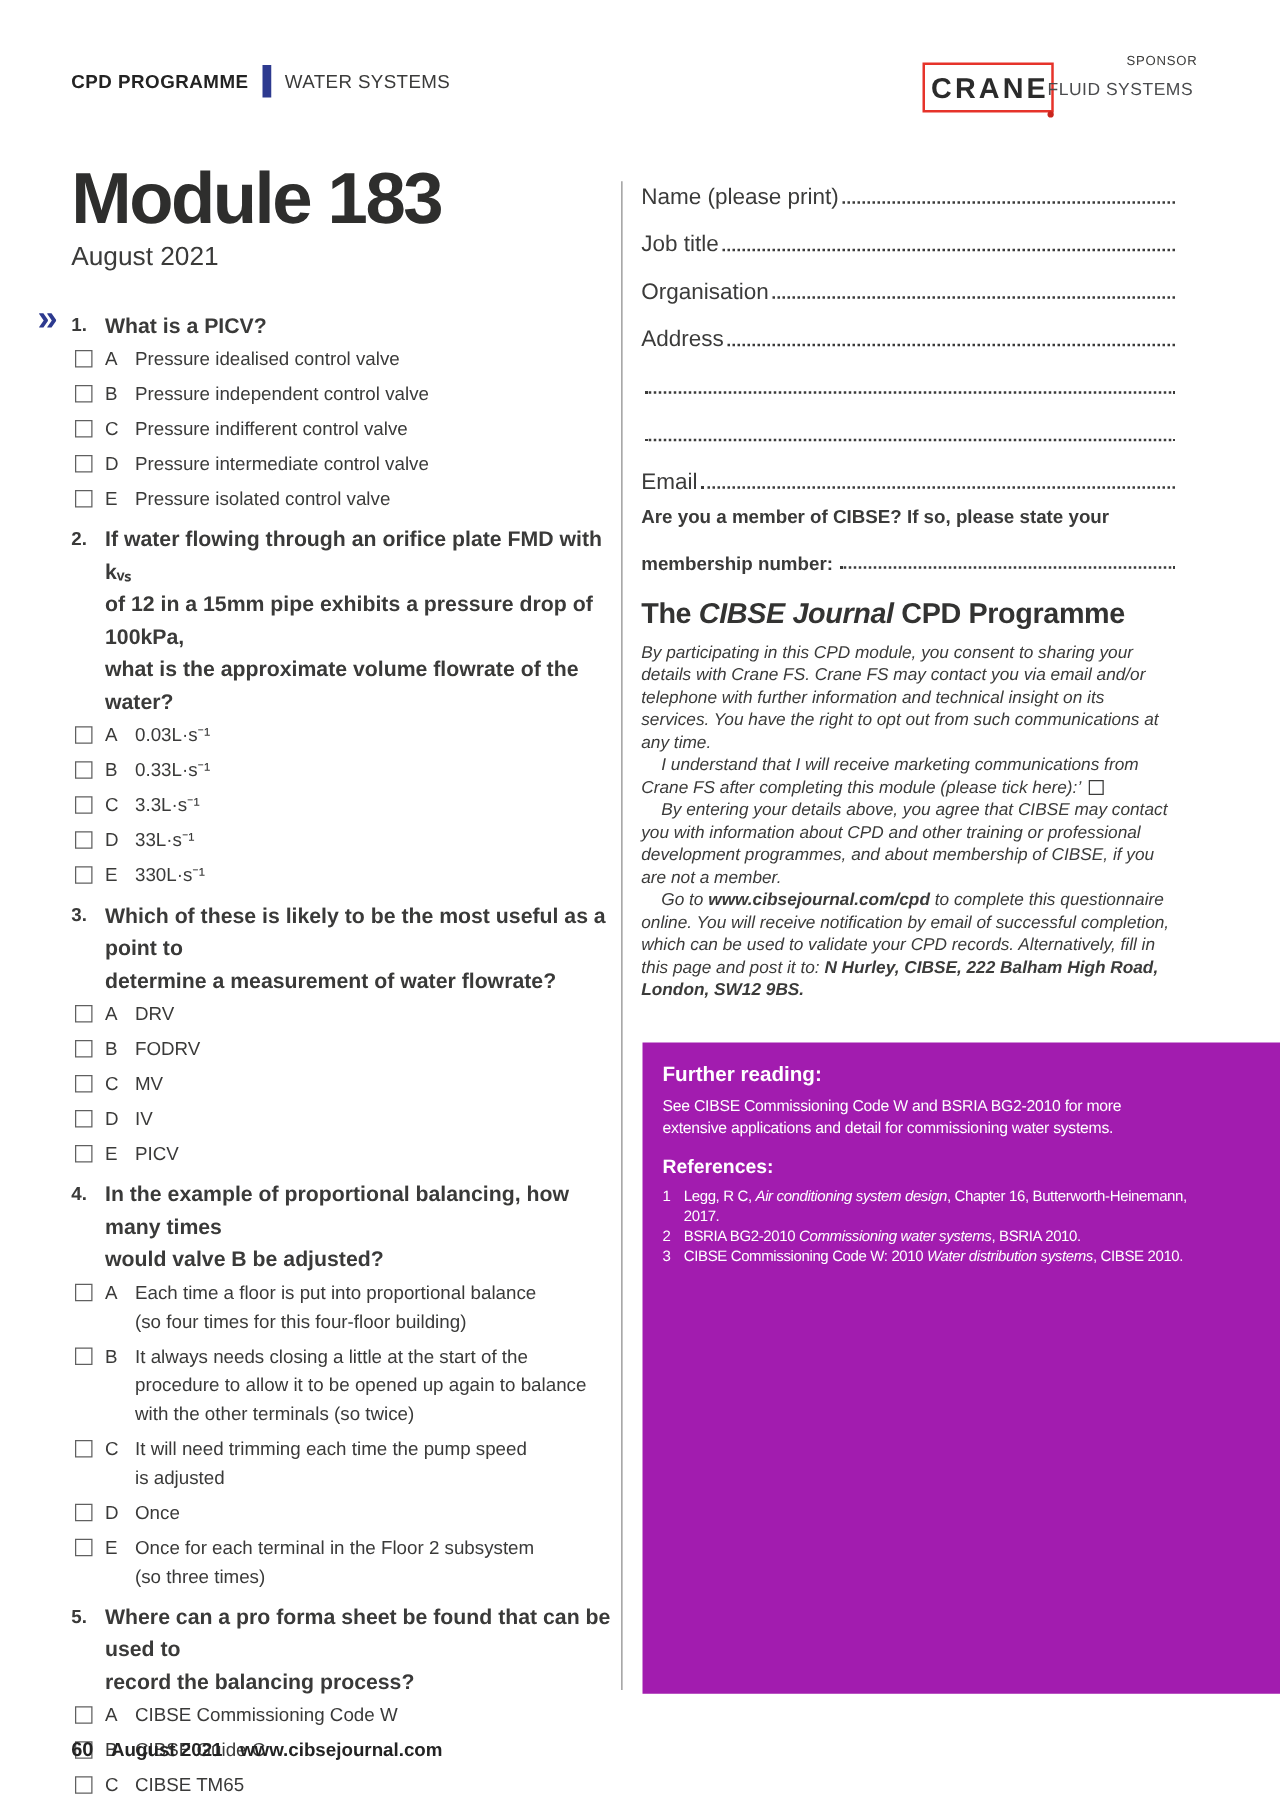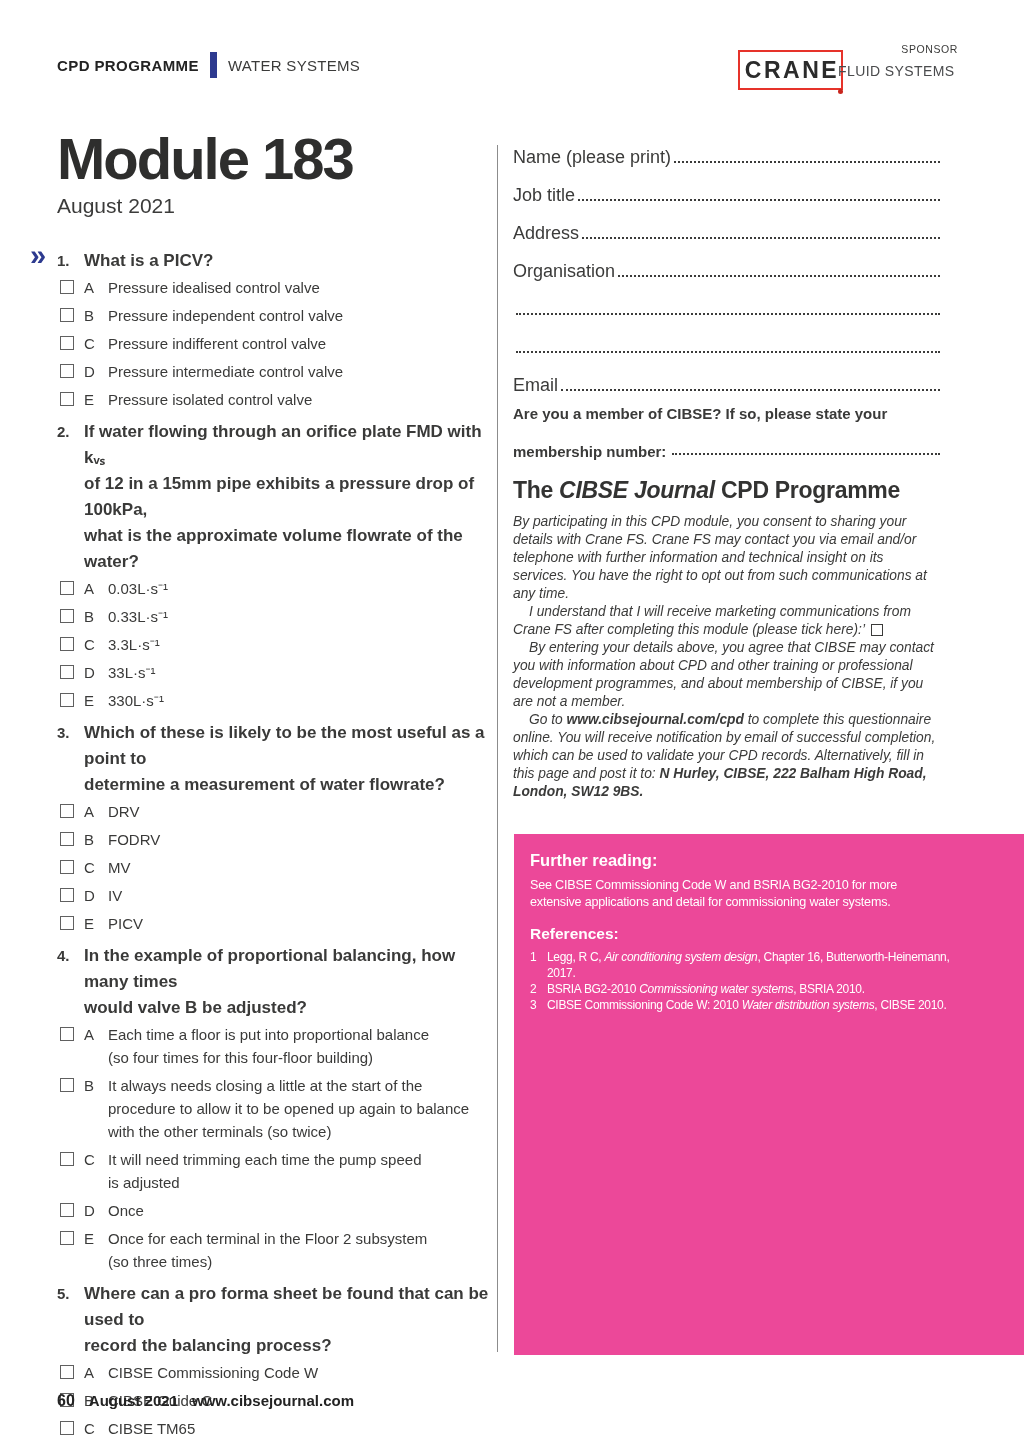--- a/index.html
+++ b/index.html
@@ -49,21 +49,21 @@
   .cpd-heading { margin-top:17px; font-size:23px; font-weight:600; color:#333332; letter-spacing:-.3px; }
   .cpd-paras { margin-top:9px;font-style:italic; }
   .para { font-size:13.8px; line-height:18px; color:#3b3b3a; }
   .para.indent { text-indent:16px; }
   .seg-b { font-weight:700; }
   .seg-i { font-style:italic; }
   .tick-box { display:inline-block; width:12px; height:12px; border:1.4px solid #3b3b3a; background:#fff; vertical-align:-2px; margin-left:3px; }
 
   
   .blue-box { position:absolute; left:514px; top:834px; width:510px; height:521px;
-    background:#ec4899; color:#fff; padding:17px 74px 16px 16px; }
+    background:#a21caf; color:#fff; padding:17px 74px 16px 16px; }
   .fr-heading { font-size:16.5px; font-weight:700; margin-bottom:7px; }
   .fr-body { font-size:12.6px; line-height:16.5px; letter-spacing:-.2px; }
   .fr-refs-heading { font-size:15.5px; font-weight:700; margin-top:15px; margin-bottom:6px; }
   .ref-item { display:grid; grid-template-columns:17px 1fr; font-size:12px; line-height:16px; letter-spacing:-.3px; }
 
   
   .footer { position:absolute; left:57px; top:1392px; display:flex; align-items:baseline; gap:14px; color:#232323; }
   .footer .pg { font-size:16px; font-weight:700; }
   .footer .dt, .footer .url { font-size:15px; font-weight:700; }
 </style>
@@ -263,25 +263,25 @@
     <div id="form-fields">
         <div class="field-row">
           <span>Name (please print)</span>
           <span class="leader"></span>
         </div>
         <div class="field-row">
           <span>Job title </span>
           <span class="leader"></span>
         </div>
         <div class="field-row">
+          <span>Organisation</span>
+          <span class="leader"></span>
+        </div>
+        <div class="field-row">
           <span>Address </span>
-          <span class="leader"></span>
-        </div>
-        <div class="field-row">
-          <span>Organisation</span>
           <span class="leader"></span>
         </div>
         <div class="field-row">
           <span></span>
           <span class="leader"></span>
         </div>
         <div class="field-row">
           <span></span>
           <span class="leader"></span>
         </div>

